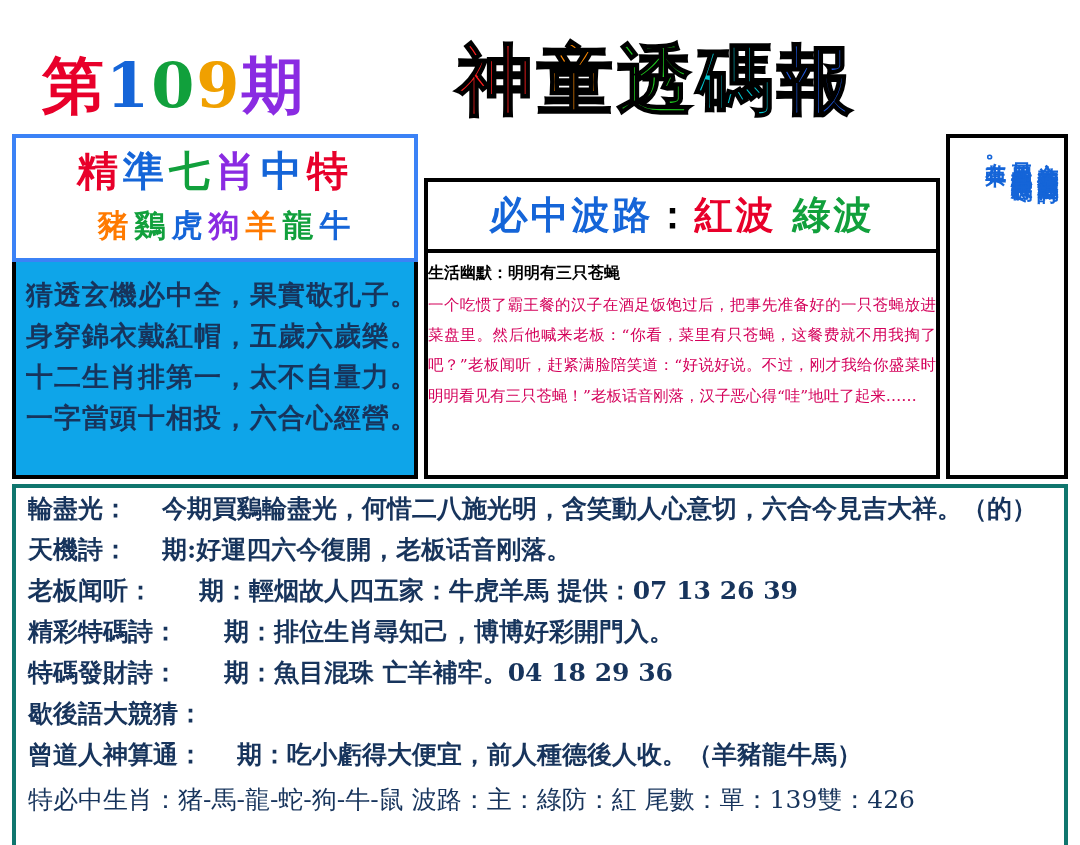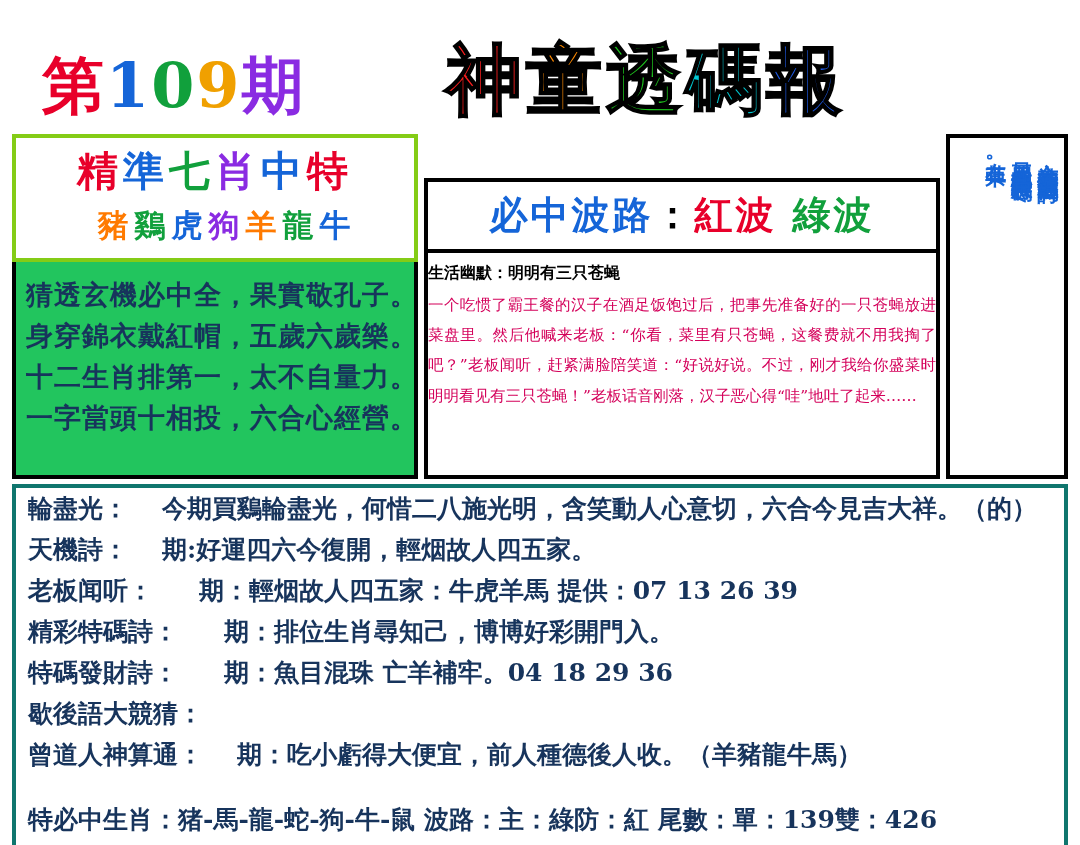--- a/index.html
+++ b/index.html
@@ -17,42 +17,42 @@
     font-size:62px;font-weight:bold;letter-spacing:2px;
     font-family:"DejaVu Serif","Liberation Serif",serif;
     white-space:nowrap;
   }
   .issue .c1{color:#e8002a;}
   .issue .c2{color:#1565d8;}
   .issue .c3{color:#11a03c;}
   .issue .c4{color:#f0a000;}
   .issue .c5{color:#8a2be2;}
   .title{
-    position:absolute;left:446px;top:8px;
+    position:absolute;left:457px;top:8px;
     font-size:76px;font-weight:bold;letter-spacing:4px;
     font-family:"DejaVu Serif","Liberation Serif",serif;
     white-space:nowrap;
   }
   .title span{
     -webkit-text-stroke:2px #000;
   }
   .title .t1{color:#ff1e1e;}
   .title .t2{color:#ff8a00;}
   .title .t4{color:#1ec81e;}
   .title .t5{color:#00c8d2;}
   .title .t6{color:#1e5ae6;}
 
   
   .mid{
     position:absolute;left:12px;top:112px;width:1056px;height:345px;
     display:flex;gap:6px;
   }
   .col-left{width:406px;display:flex;flex-direction:column;}
   .box-sev{
-    border:4px solid #84cc16;height:128px;box-sizing:border-box;
+    border:4px solid #3b82f6;height:128px;box-sizing:border-box;
     display:flex;flex-direction:column;justify-content:center;align-items:center;
     background:#fff;
   }
   .sev-title{
     font-size:41px;font-weight:bold;letter-spacing:5px;
     font-family:"DejaVu Serif","Liberation Serif",serif;
     white-space:nowrap;line-height:1.1;
   }
   .sev-title .a{color:#e8002a;}
   .sev-title .b{color:#1565d8;}
@@ -66,21 +66,21 @@
   .sev-zodiac .z1{color:#ff7a00;}
   .sev-zodiac .z2{color:#11a03c;}
   .sev-zodiac .z3{color:#1565d8;}
   .sev-zodiac .z4{color:#8a2be2;}
   .sev-zodiac .z5{color:#ff7a00;}
   .sev-zodiac .z6{color:#11a03c;}
   .sev-zodiac .z7{color:#1565d8;}
 
   .box-poem{
     border:4px solid #000;border-top:none;flex:1;box-sizing:border-box;
-    padding:12px 10px 8px 10px;background:#22c55e;
+    padding:12px 10px 8px 10px;background:#0ea5e9;
   }
   .poem-line{
     font-size:27px;font-weight:bold;color:#17345c;
     font-family:"DejaVu Serif","Liberation Serif",serif;
     letter-spacing:1px;line-height:1.52;white-space:nowrap;
   }
 
   .col-mid{width:516px;display:flex;flex-direction:column;}
   .box-wave{
     border:4px solid #000;height:75px;box-sizing:border-box;background:#fff;
@@ -132,23 +132,23 @@
     font-family:"DejaVu Serif","Liberation Serif",serif;
     font-size:25px;font-weight:bold;color:#17345c;
     line-height:1.0;height:41px;
   }
   .row .lbl{color:#17345c;}
   .row .val{color:#17345c;}
   .row.r1 .val{color:#17345c;}
   .sp1{display:inline-block;width:46px;}
   .sp2{display:inline-block;width:34px;}
   .last{
-    font-size:25px;font-weight:bold;color:#17345c;white-space:nowrap;
-    font-family:"DejaVu Serif","Liberation Serif",serif;
-    margin-top:20px;
+    font-size:25px;font-weight:normal;color:#17345c;white-space:nowrap;
+    font-family:"DejaVu Serif","Liberation Serif",serif;
+    margin-top:0;
   }
 </style>
 </head>
 <body>
 
 <div class="page">
 
   <div class="header">
     <div class="issue">
       <span class="c1">第</span><span class="c2">1</span><span class="c3">0</span><span class="c4">9</span><span class="c5">期</span>
@@ -199,21 +199,21 @@
 
   <div class="bottom">
     <div class="row r1">
       <span class="lbl">輪盡光：</span>
         <span class="sp2"></span>
         <span class="val">今期買鷄輪盡光，何惜二八施光明，含笑動人心意切，六合今見吉大祥。（的）</span>
     </div>
     <div class="row">
       <span class="lbl">天機詩：</span>
         <span class="sp2"></span>
-        <span class="val">期:好運四六今復開，輕烟故人四五家。</span>
+        <span class="val">期:好運四六今復開，老板话音刚落。</span>
     </div>
     <div class="row">
       <span class="lbl">老板闻听：</span>
         <span class="sp1"></span>
         <span class="val">期：輕烟故人四五家：牛虎羊馬 提供：07 13 26 39</span>
     </div>
     <div class="row">
       <span class="lbl">精彩特碼詩：</span>
         <span class="sp1"></span>
         <span class="val">期：排位生肖尋知己，博博好彩開門入。</span>

